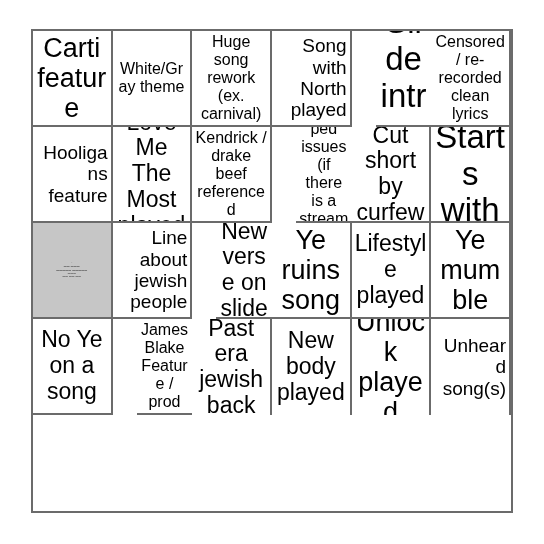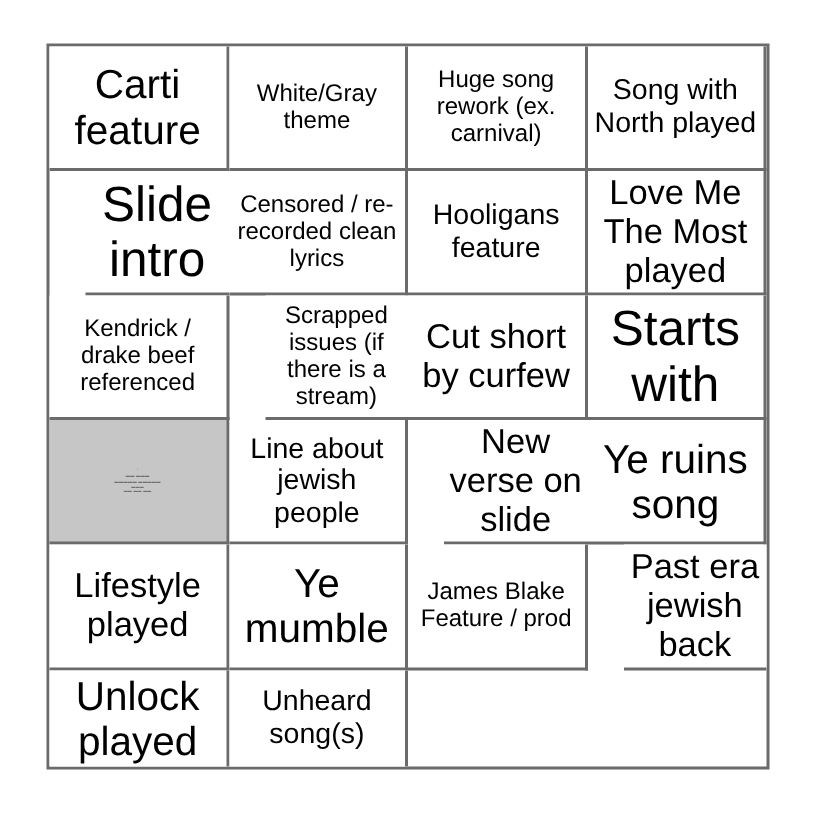--- a/index.html
+++ b/index.html
@@ -18,21 +18,21 @@
 
   #bingo-card {
     position: absolute;
     left: 31px;
     top: 29px;
     width: 482px;
     height: 484px;
     box-sizing: border-box;
     border: 2px solid #6b6b6b;
     display: grid;
-    grid-template-columns: repeat(4, 1fr);
+    grid-template-columns: repeat(6, 1fr);
     grid-template-rows: repeat(5, 1fr);
     background: #ffffff;
   }
 
   .bingo-cell {
     box-sizing: border-box;
     border-right: 2px solid #6b6b6b;
     border-bottom: 2px solid #6b6b6b;
     display: flex;
     align-items: center;
@@ -51,21 +51,21 @@
   .cell-text {
     display: block;
     width: 100%;
     word-wrap: break-word;
   }
 
   
   .fs-xxl .cell-text { font-size: 33px; }
   .fs-xl  .cell-text { font-size: 27px; }
   .fs-lg  .cell-text { font-size: 23px; }
-  .fs-md  .cell-text { font-size: 19px; }
+  .fs-md  .cell-text { font-size: 19px; text-align: right; }
   .fs-sm  .cell-text { font-size: 16px; }
 
   
   .bingo-cell.free-space {
     background: #c6c6c6;
   }
   .free-space .free-text {
     display: block;
     width: 100%;
     text-align: center;
@@ -141,25 +141,31 @@
     </div>
     <div class="bingo-cell fs-xl">
       <span class="cell-text">Ye ruins song</span>
     </div>
     <div class="bingo-cell fs-lg">
       <span class="cell-text">Lifestyle played</span>
     </div>
     <div class="bingo-cell fs-xl">
       <span class="cell-text">Ye mumble</span>
     </div>
+    <div class="bingo-cell fs-lg">
+      <span class="cell-text">No Ye on a song</span>
+    </div>
     <div class="bingo-cell fs-sm">
       <span class="cell-text">James Blake Feature / prod</span>
     </div>
     <div class="bingo-cell fs-lg">
       <span class="cell-text">Past era jewish back</span>
+    </div>
+    <div class="bingo-cell fs-lg">
+      <span class="cell-text">New body played</span>
     </div>
     <div class="bingo-cell fs-xl">
       <span class="cell-text">Unlock played</span>
     </div>
     <div class="bingo-cell fs-md">
       <span class="cell-text">Unheard song(s)</span>
     </div>
   </div>
 
 </body></html>

